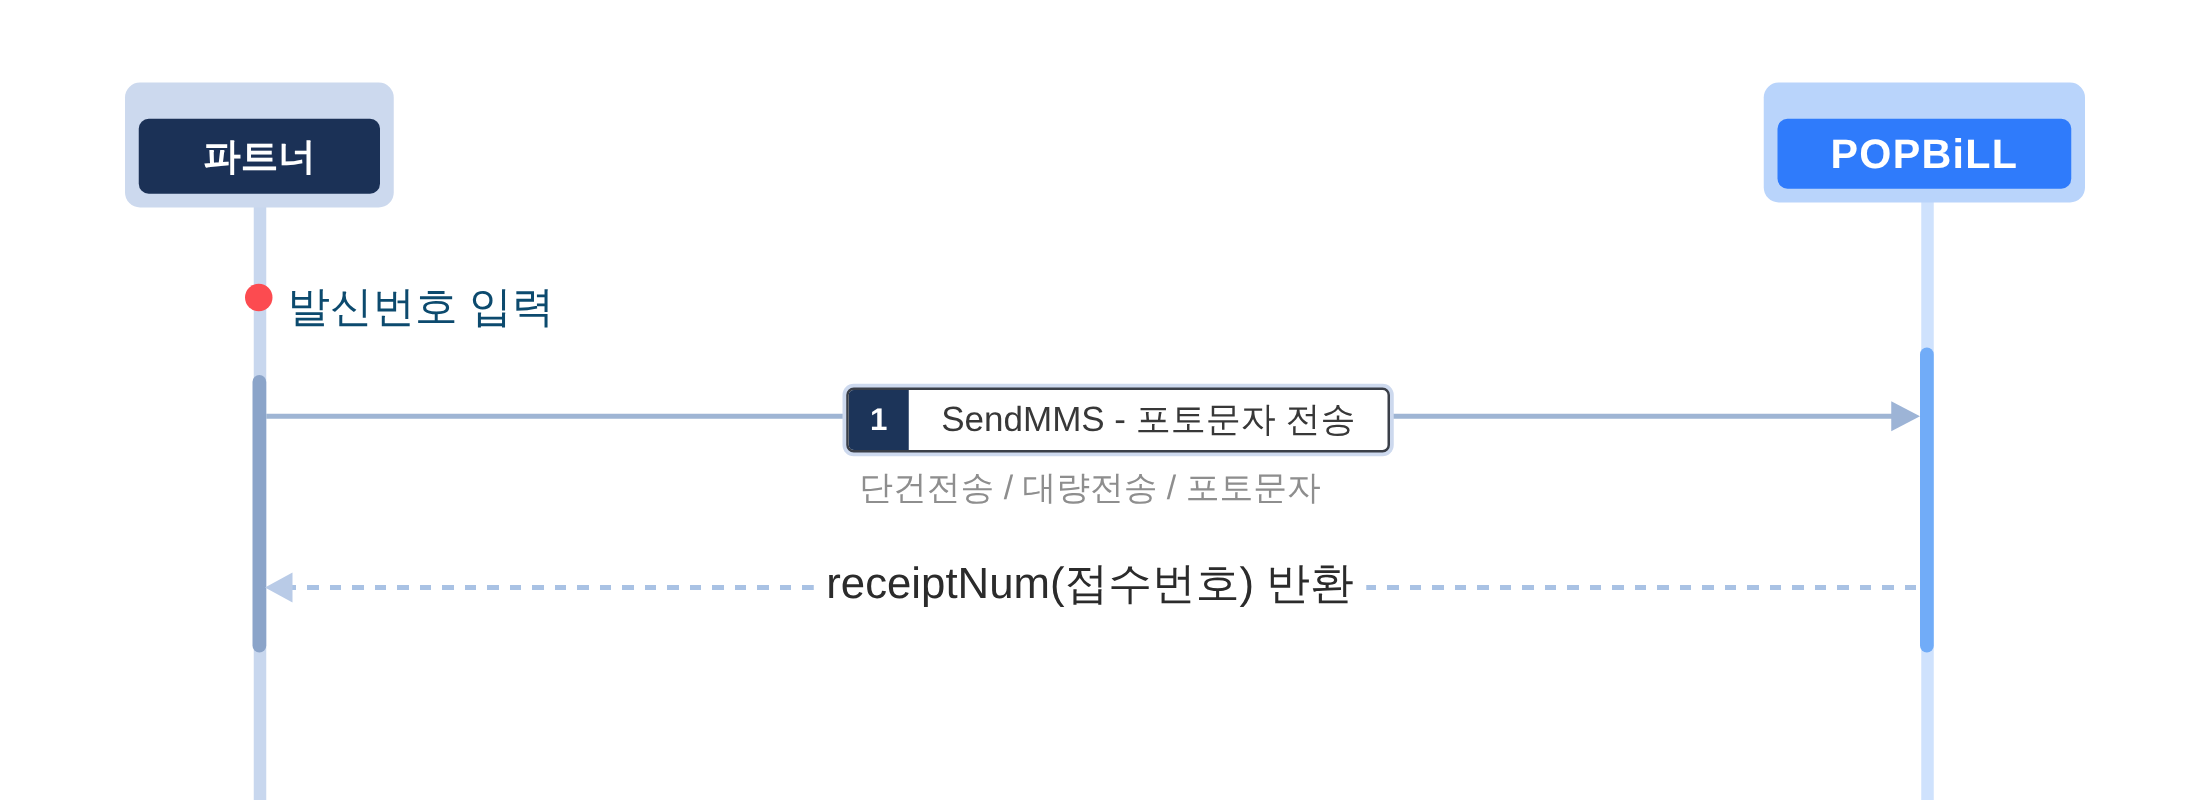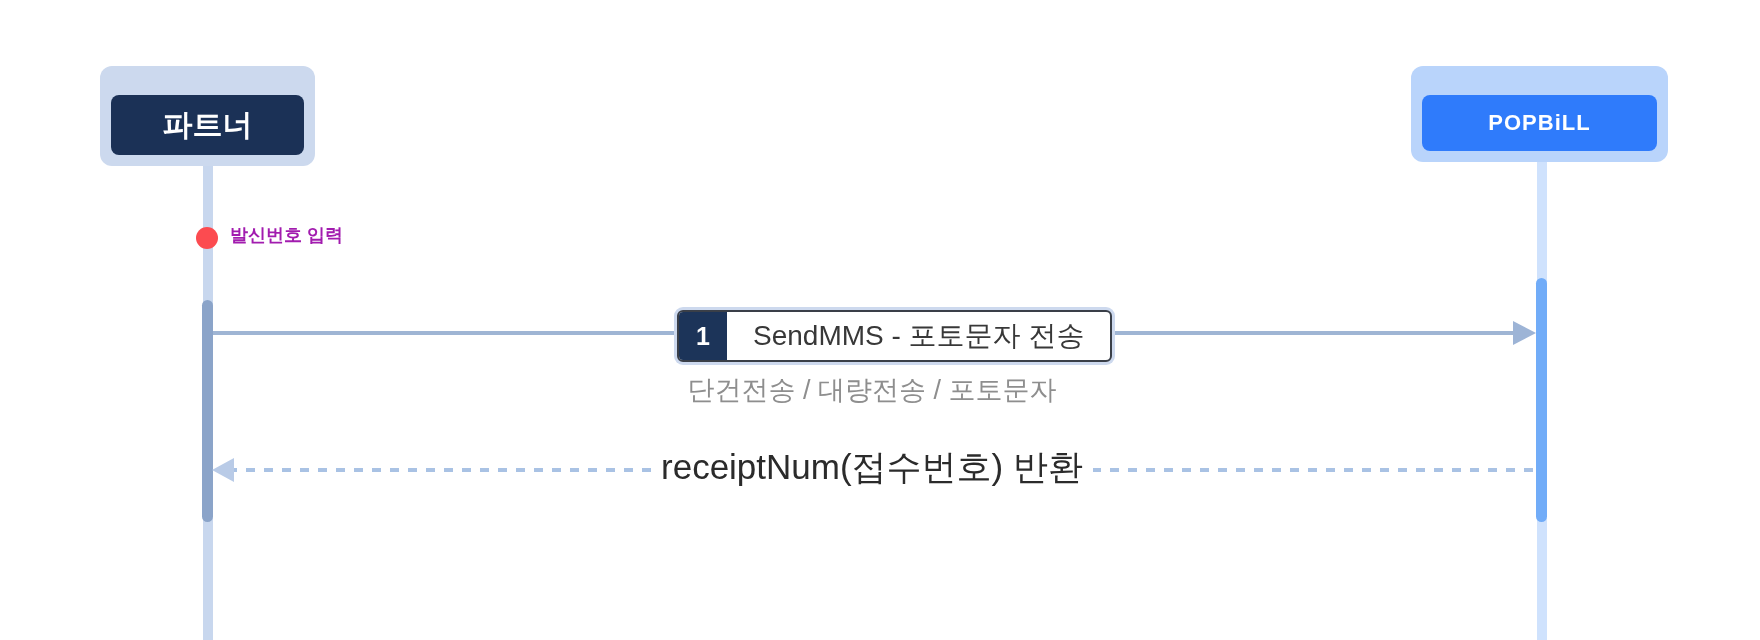--- a/index.html
+++ b/index.html
@@ -25,30 +25,30 @@
   
   .actor { position: absolute; border-radius: 12px; }
   .actor .inner {
     position: absolute; inset: 11px; border-radius: 8px;
     display: flex; align-items: center; justify-content: center;
     color: #ffffff; font-weight: bold; margin-top: 18px;
   }
   .actor.partner { left: 100px; top: 66px; width: 215px; height: 100px; background: #ccd9ee; }
   .actor.partner .inner { background: #1b3156; font-size: 30px; }
   .actor.popbill { left: 1411px; top: 66px; width: 257px; height: 96px; background: #b9d4fb; }
-  .actor.popbill .inner { background: #2f7bfb; font-size: 22px; letter-spacing: 1px; }
+  .actor.popbill .inner { background: #2f7bfb; font-size: 33px; letter-spacing: 1px; }
 
   
   .start-dot {
     position: absolute; left: 196px; top: 227px; width: 22px; height: 22px;
     border-radius: 50%; background: #fc4b50;
   }
   .start-note {
     position: absolute; left: 230px; top: 223px;
-    font-size: 18px; font-weight: bold; color: #a21caf; white-space: nowrap;
+    font-size: 34px; font-weight: normal; color: #0c4a6e; white-space: nowrap;
   }
 
   
   .arrow-line-solid {
     position: absolute; left: 213px; top: 331px; width: 1302px; height: 4px;
     background: #9fb5d4;
   }
   .arrowhead-right {
     position: absolute; left: 1513px; top: 321px; width: 0; height: 0;
     border-top: 12px solid transparent; border-bottom: 12px solid transparent;

